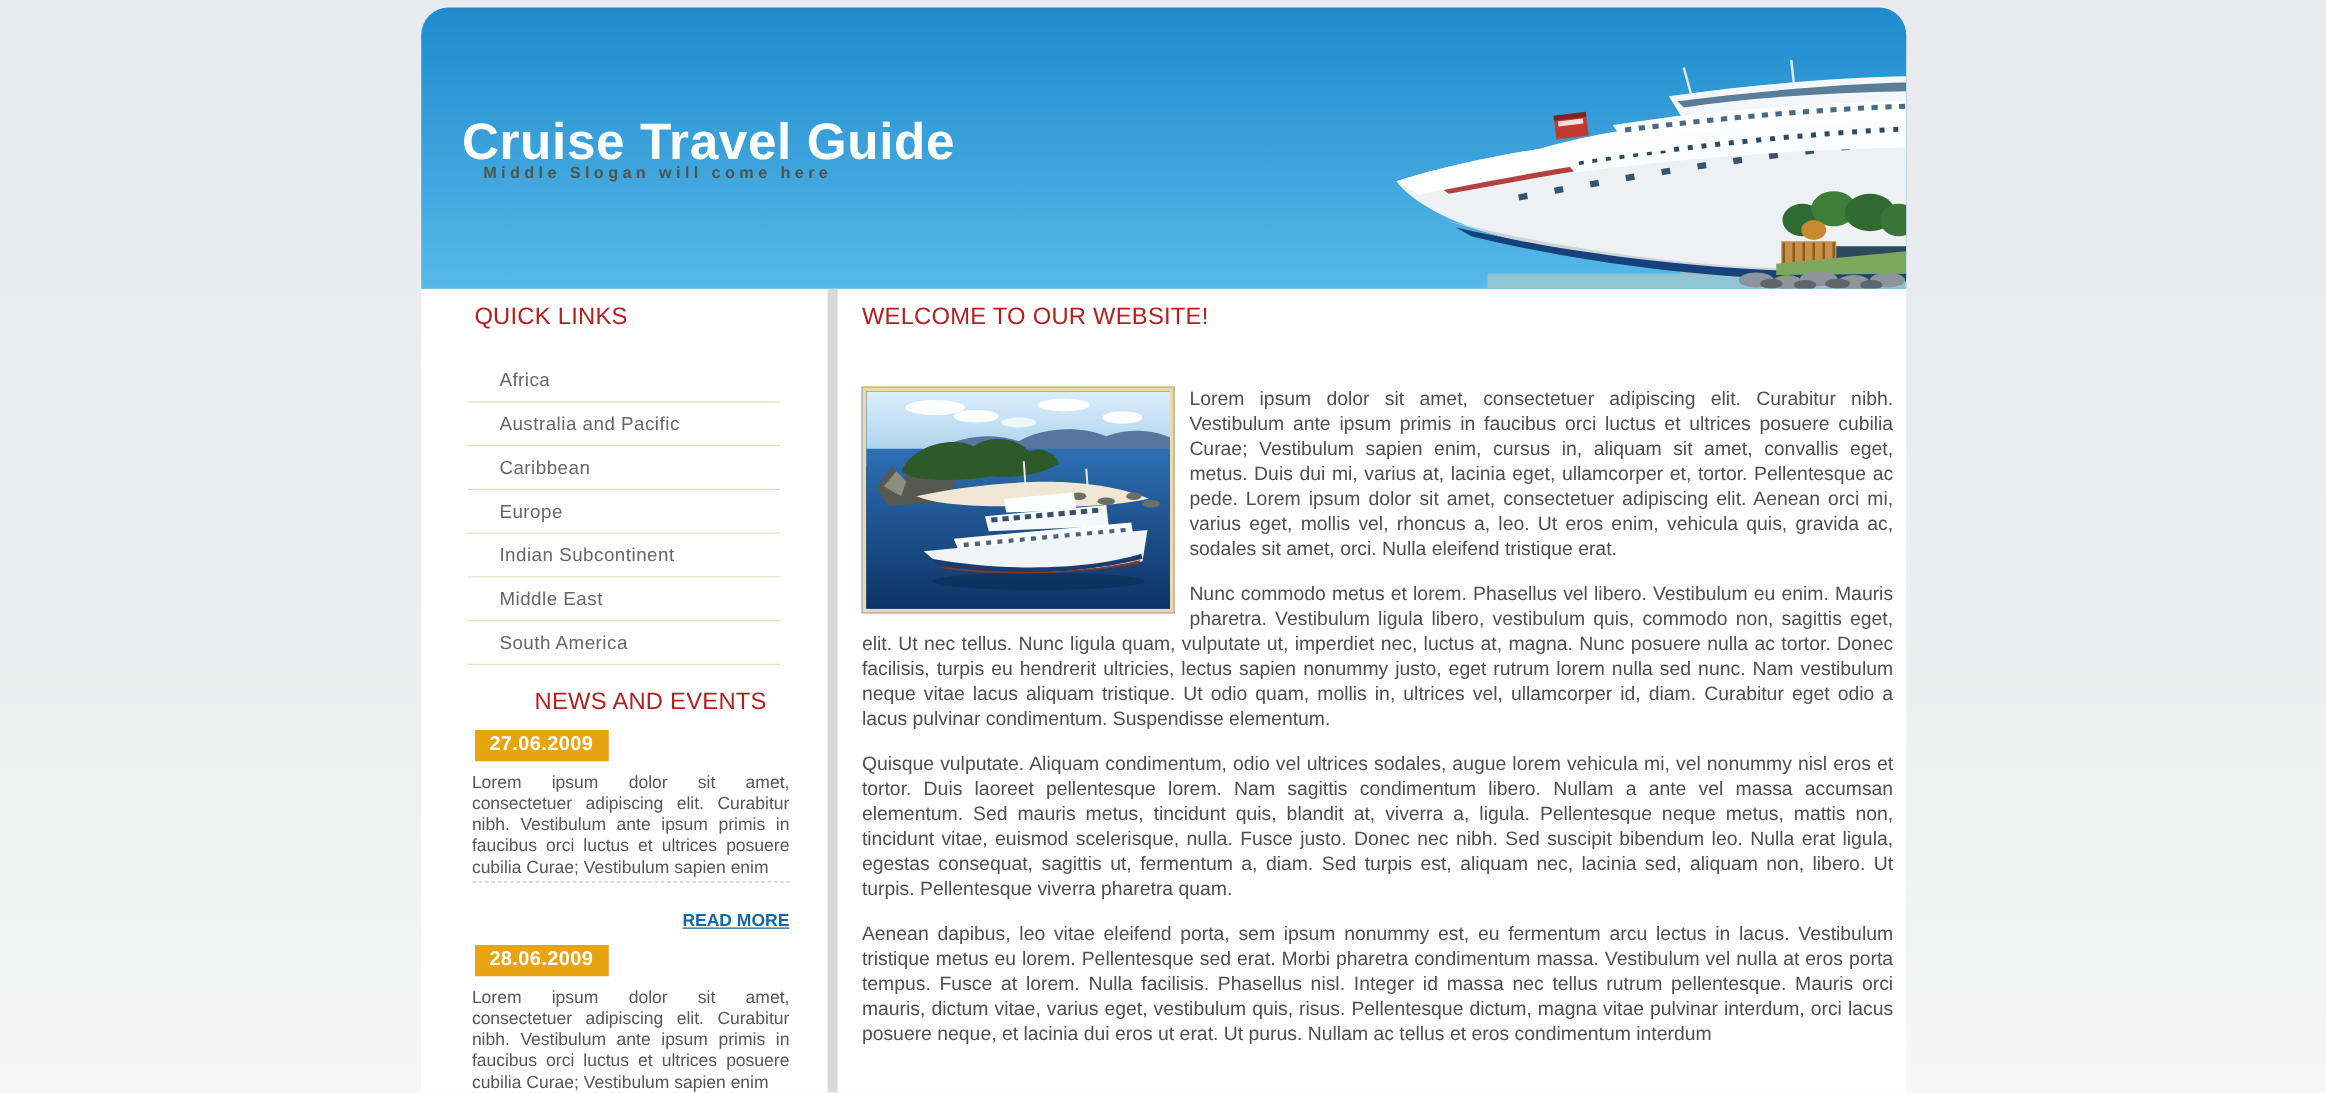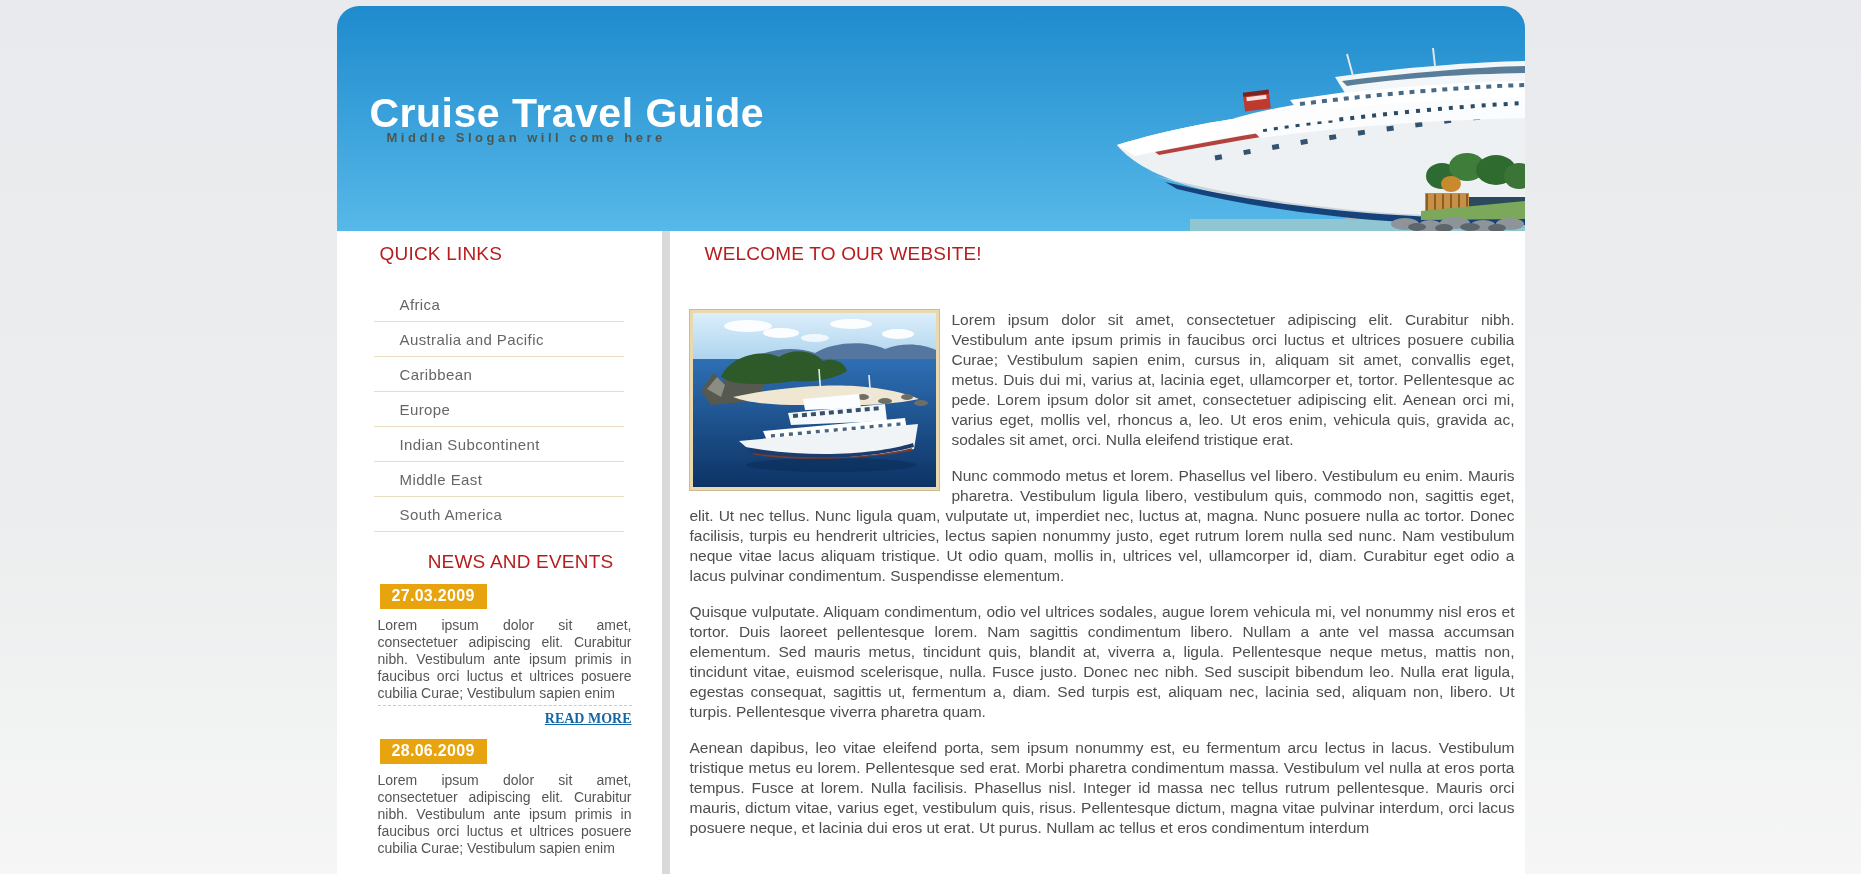--- a/index.html
+++ b/index.html
@@ -32,21 +32,21 @@
   .content-row { display:flex; background:#ffffff; min-height:643px; }
 
   aside { width:325px; padding:12px 0 0 37px; flex:0 0 auto; }
   .v-divider { width:8px; background:#d9d9d9; flex:0 0 auto; }
   main { flex:1; padding:12px 10px 0 20px; }
 
   h2.section-heading {
     margin:0 0 0 6px; font-size:19px; line-height:21px;
     font-weight:normal; color:#b91c1c; letter-spacing:0.2px;
   }
-  main h2.section-heading { margin-left:15px; }
+  main h2.section-heading { margin-left:0; }
 
   
   ul.quick-links { list-style:none; margin:23px 0 0 0; padding:0; width:250px; }
   ul.quick-links li {
     padding:9px 0 8px 26px; border-bottom:1px solid #e9dec0;
     font-size:15px; letter-spacing:0.4px; color:#666; cursor:pointer;
   }
 
   
   .news-heading { margin-top:19px !important;text-align:center; }
@@ -56,23 +56,23 @@
     display:inline-block; margin:12px 0 0 2px; padding:3px 12px 4px;
     background:#e7a40e; color:#ffffff; font-weight:bold; font-size:16px;
     letter-spacing:0.3px;
   }
   .news-text {
     margin:8px 0 0; font-size:14px; line-height:17px;
     text-align:justify; color:#555555;
   }
   .news-sep { margin-top:3px; border-top:1px dashed #c9c9c9; height:0; }
   .read-more {
-    display:block; margin-top:5px; text-align:right;
+    display:block; margin-top:22px; text-align:right;
     color:#1467a6; font-weight:bold; font-size:14px;
-    text-decoration:underline; cursor:pointer;font-family:Liberation Serif, serif;
+    text-decoration:underline; cursor:pointer;
   }
 
   
   .content-body { margin-top:46px; }
   .photo-frame {
     float:left; width:249px; height:180px; margin:0 13px 6px 0;
     border:3px solid #ead9ae; outline:1px solid #c9bb92; background:#123c77;
   }
   .content-body p {
     margin:0 0 16px; font-size:15.5px; line-height:20px;
@@ -155,21 +155,21 @@
           <li>Australia and Pacific</li>
           <li>Caribbean</li>
           <li>Europe</li>
           <li>Indian Subcontinent</li>
           <li>Middle East</li>
           <li>South America</li>
         </ul>
 
       <h2 class="section-heading news-heading">NEWS AND EVENTS</h2>
       <div class="news-list" id="news-list">
-          <article class="news-item"><span class="news-date">27.03.2009</span><p class="news-text">Lorem ipsum dolor sit amet, consectetuer adipiscing elit. Curabitur nibh. Vestibulum ante ipsum primis in faucibus orci luctus et ultrices posuere cubilia Curae; Vestibulum sapien enim</p><div class="news-sep"></div><a class="read-more" href="#">READ MORE</a></article>
+          <article class="news-item"><span class="news-date">27.06.2009</span><p class="news-text">Lorem ipsum dolor sit amet, consectetuer adipiscing elit. Curabitur nibh. Vestibulum ante ipsum primis in faucibus orci luctus et ultrices posuere cubilia Curae; Vestibulum sapien enim</p><div class="news-sep"></div><a class="read-more" href="#">READ MORE</a></article>
           <article class="news-item"><span class="news-date">28.06.2009</span><p class="news-text">Lorem ipsum dolor sit amet, consectetuer adipiscing elit. Curabitur nibh. Vestibulum ante ipsum primis in faucibus orci luctus et ultrices posuere cubilia Curae; Vestibulum sapien enim</p></article>
         </div>
     </aside>
 
     <div class="v-divider"></div>
 
     <main>
       <h2 class="section-heading">WELCOME TO OUR WEBSITE!</h2>
 
       <div class="content-body" id="content-body">

